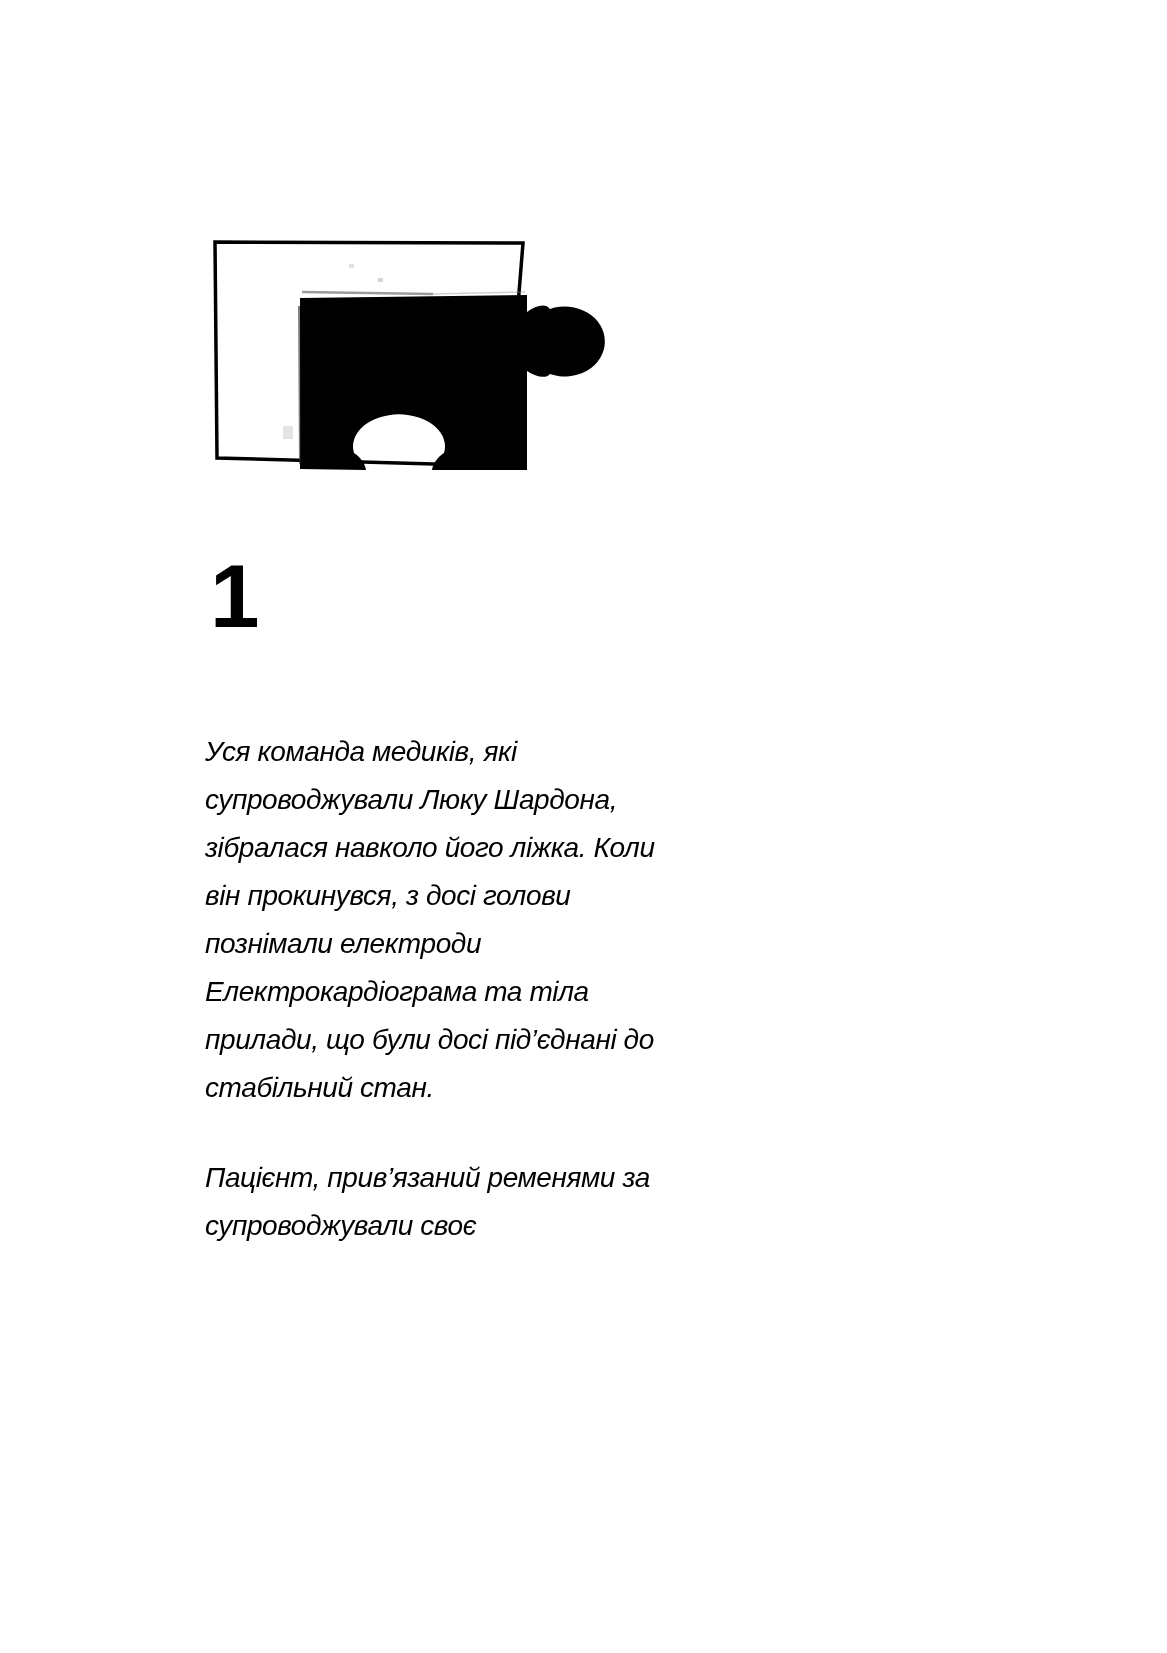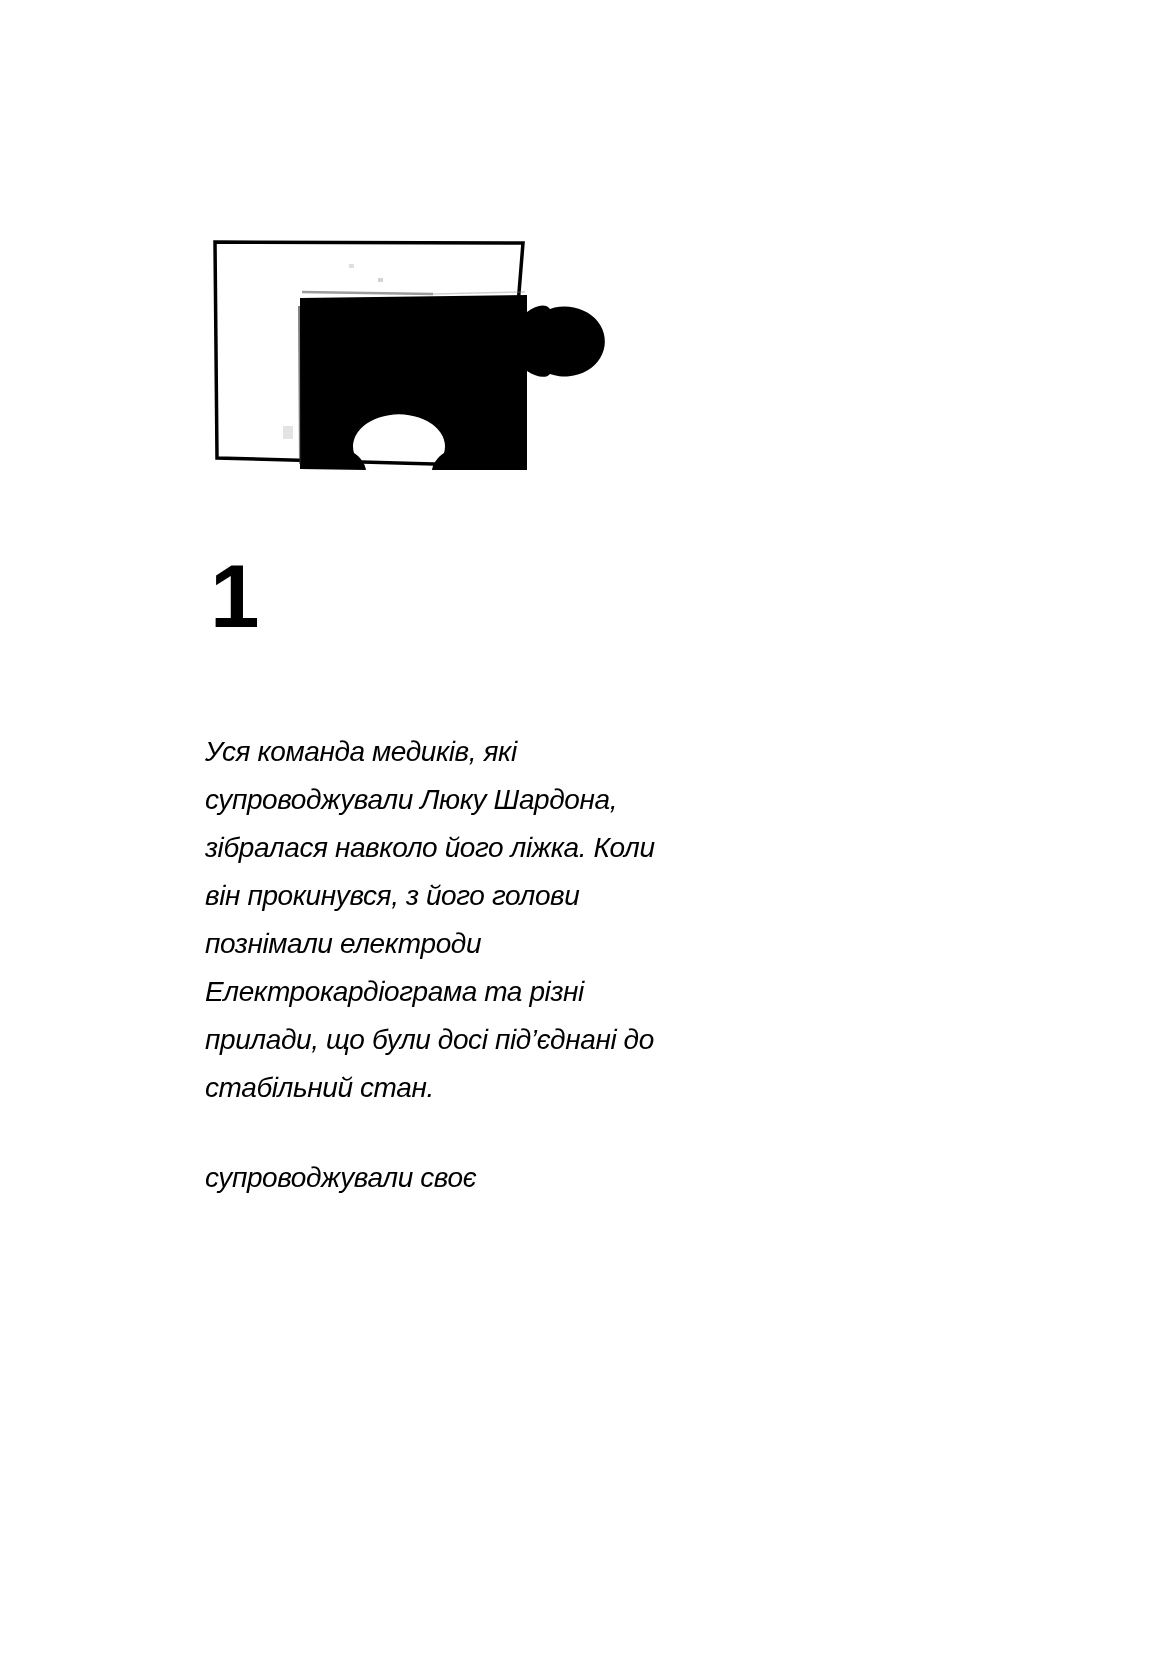--- a/index.html
+++ b/index.html
@@ -82,24 +82,25 @@
     </svg>
   </figure>
 
   <h1 class="chapter">1</h1>
 
   <div class="body-text">
     <p class="para">
       <span class="line">Уся команда медиків, які</span>
       <span class="line">супроводжували Люку Шардона,</span>
       <span class="line">зібралася навколо його ліжка. Коли</span>
-      <span class="line">він прокинувся, з його голови</span>
+      <span class="line">він прокинувся, з досі голови</span>
       <span class="line">познімали електроди</span>
-      <span class="line">Електрокардіограма та різні</span>
+      <span class="line">Електрокардіограма та тіла</span>
       <span class="line">прилади, що були досі під’єднані до</span>
       <span class="line">стабільний стан.</span>
     </p>
     <p class="para">
+      <span class="line">Пацієнт, прив’язаний ременями за</span>
       <span class="line">супроводжували своє</span>
     </p>
   </div>
 
 </div>
 
 </body></html>

